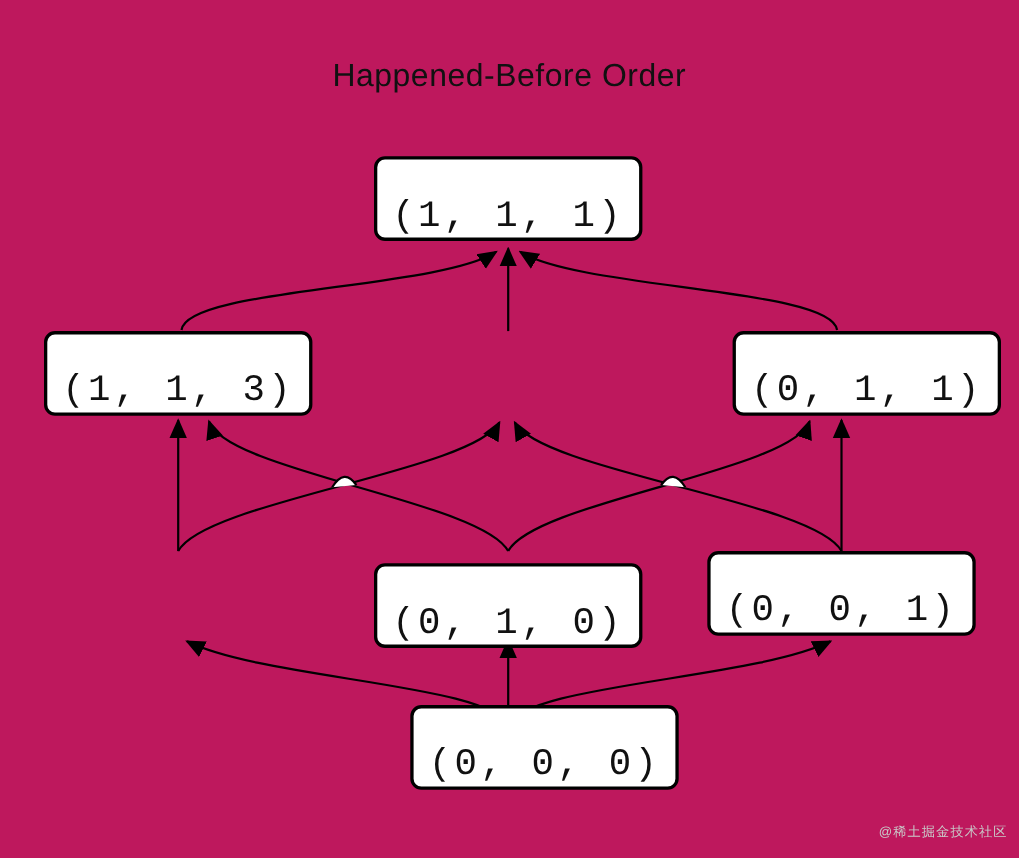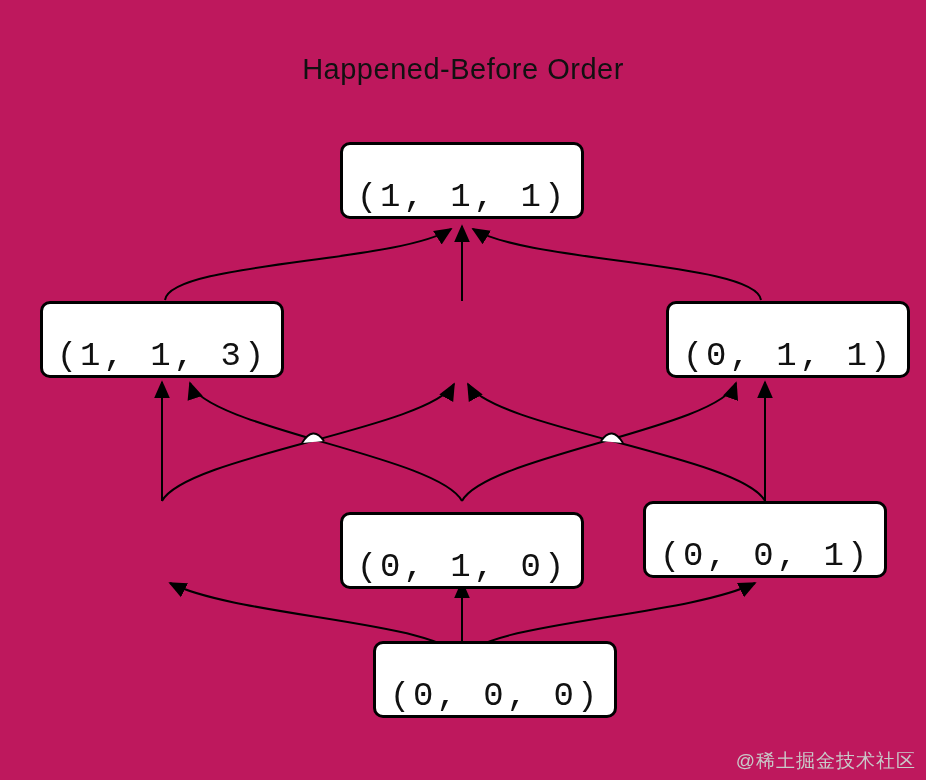--- a/index.html
+++ b/index.html
@@ -39,21 +39,21 @@
   .n110{left:40px;top:301px;}
   .n101{left:340px;top:301px;}
   .n011{left:643px;top:301px;margin-left:23px;}
   .n100{left:40px;top:501px;}
   .n010{left:340px;top:512px;}
   .n001{left:643px;top:501px;}
   .n000{left:340px;top:641px;margin-left:33px;}
   #watermark{
     position:absolute;
     right:10px;top:748px;
-    font-size:19px;
+    font-size:12px;
     color:#c9c9c9;
     letter-spacing:1px;
   }
 </style>
 </head>
 <body>
 
 <div id="canvas">
 
   <div id="title">Happened-Before Order</div>

